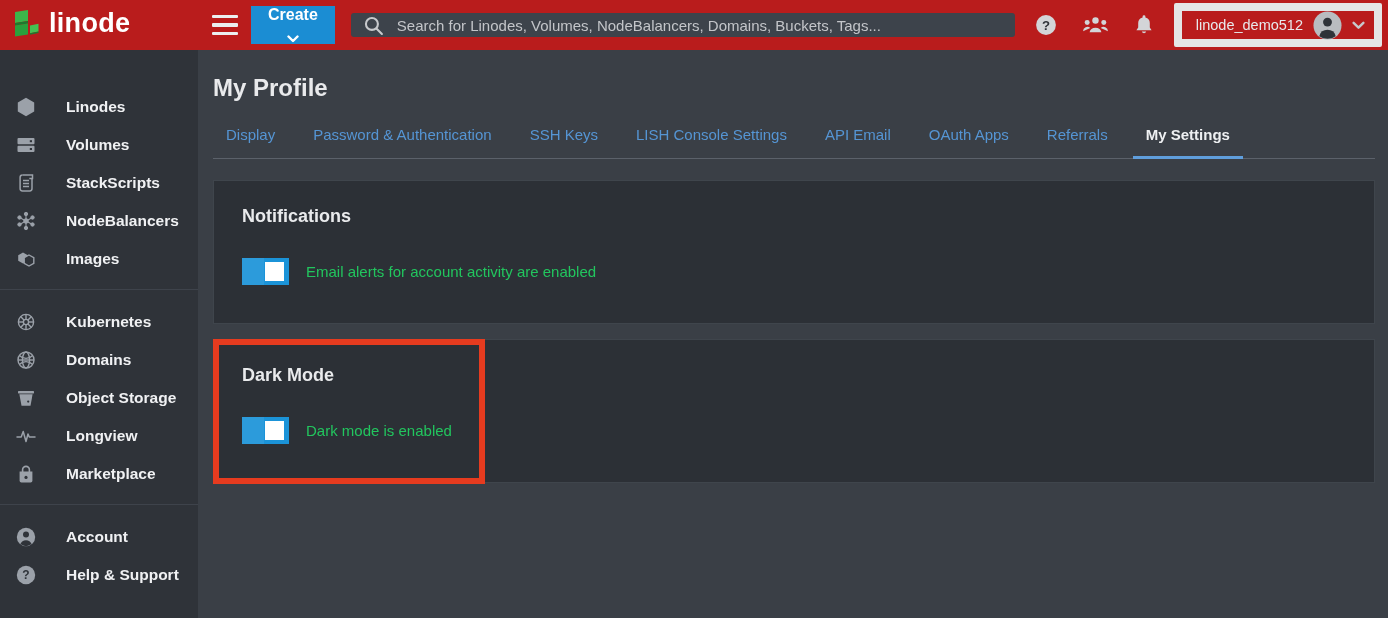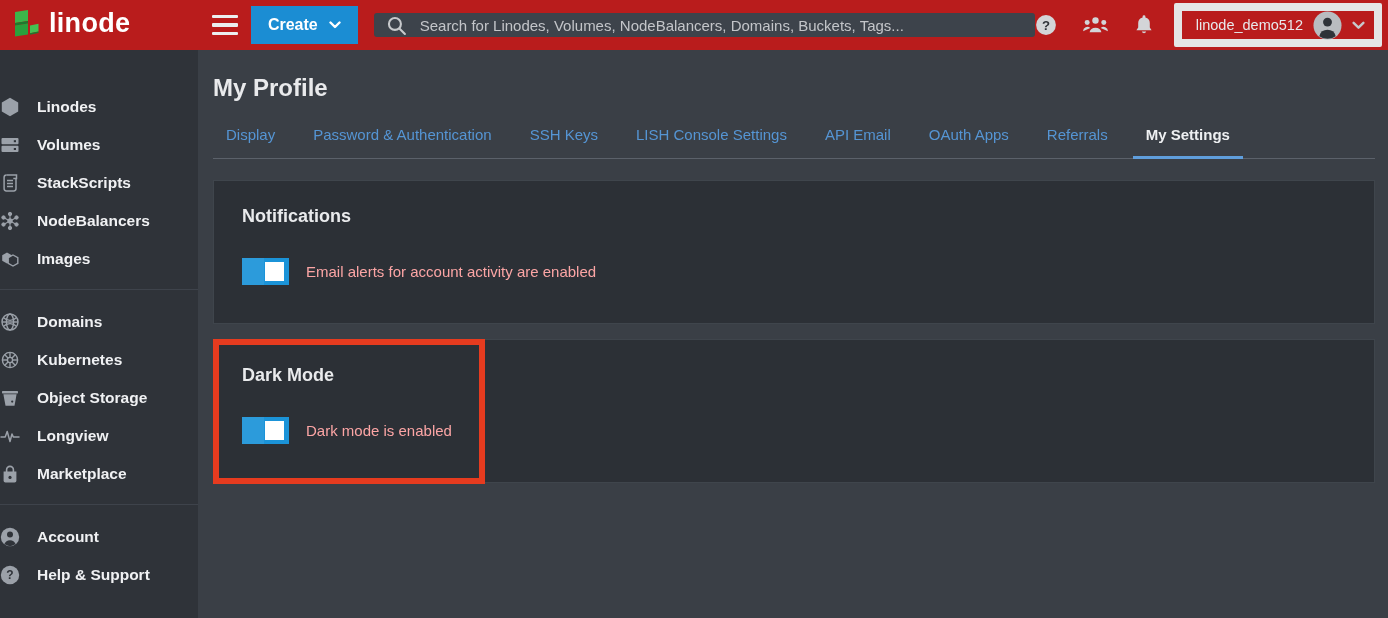--- a/index.html
+++ b/index.html
@@ -16,21 +16,21 @@
     position:absolute; top:0; left:0; right:0; height:50px;
     background:#b91c1c; display:flex; align-items:center; z-index:20;
   }
   .logo { width:198px; flex:none; display:flex; align-items:center; gap:9px; padding-left:13px; cursor:pointer; }
   .logo-text { color:#ffffff; font-size:27px; font-weight:600; letter-spacing:.3px; line-height:1; padding-bottom:4px; }
   .hamburger { margin-left:14px; width:26px; height:20px; display:flex; flex-direction:column; justify-content:space-between; cursor:pointer; }
   .hamburger span { display:block; height:3.2px; background:#eceef0; border-radius:1px; }
   .create-btn {
     margin-left:13px; height:38px; padding:0 17px; border:none; cursor:pointer;
     background:#1b8dd3; color:#fff; font-family:inherit; font-size:16px; font-weight:700;
-    display:flex; align-items:center; gap:11px;
+    display:flex; align-items:center; gap:11px;flex-direction:column;
   }
   .search-bar {
     margin-left:16px; width:664px; height:24px; border-radius:3px;
     background:#3d434b; display:flex; align-items:center; gap:11px; padding:0 12px;
   }
   .search-bar input {
     flex:1; background:transparent; border:none; outline:none;
     color:#d6d8da; font-size:15px; font-family:inherit;
   }
   .search-bar input::placeholder { color:#c3c5c9; opacity:1; }
@@ -41,21 +41,21 @@
     display:flex; align-items:center; gap:10px; padding:0 9px 0 14px; cursor:pointer;
   }
   .user-name { color:#e8e9eb; font-size:14.5px; }
   .avatar { width:29px; height:29px; flex:none; }
 
   
   .sidebar {
     position:absolute; top:50px; left:0; bottom:0; width:198px;
     background:#2f3339; padding-top:38px; z-index:10;
   }
-  .nav-item { height:38px; display:flex; align-items:center; gap:17px; padding-left:0; cursor:pointer; }
+  .nav-item { height:38px; display:flex; align-items:center; gap:30px; padding-left:16px; cursor:pointer; }
   .nav-icon { width:20px; height:20px; flex:none; display:flex; }
   .nav-label { color:#f0f1f3; font-size:15.5px; font-weight:700; white-space:nowrap; }
   .side-divider { height:1px; background:#3e434b; margin:11px 0 13px; }
 
   
   .main {
     position:absolute; left:198px; top:50px; right:0; bottom:0;
     background:#3a3f46; padding:0 13px 0 15px;
   }
   .page-title { margin:24px 0 0; color:#e9eaec; font-size:24px; font-weight:700; }
@@ -71,21 +71,21 @@
   .panel {
     position:relative; height:144px; margin-top:21px;
     background:#2c3036; border:1px solid #3f454c; padding:25px 28px;
   }
   .panel.second { margin-top:15px; }
   .panel-title { margin:0; color:#e9eaec; font-size:18px; font-weight:700; }
   .toggle-row { display:flex; align-items:center; gap:17px; margin-top:31px; }
   .toggle { position:relative; width:47px; height:27px; background:#1b93d8; flex:none; cursor:pointer; }
   .toggle .track-shade { position:absolute; left:0; top:0; bottom:0; width:22px; background:rgba(255,255,255,.08); }
   .toggle .thumb { position:absolute; top:4px; right:5px; width:19px; height:19px; background:#ffffff; }
-  .toggle-label { color:#fca5a5; font-size:15px; }
+  .toggle-label { color:#22c55e; font-size:15px; }
   .annotation-box {
     position:absolute; left:-1px; top:-1px; width:272px; height:calc(100% + 3px);
     border:6px solid #e63b1f; pointer-events:none; z-index:5;
   }
 </style>
 </head>
 <body>
 
 <div class="app">
 
@@ -223,47 +223,47 @@
         </svg>
       </span>
       <span class="nav-label">Images</span>
     </div>
 
     <div class="side-divider"></div>
 
     <div class="nav-item">
       <span class="nav-icon">
         <svg viewBox="0 0 20 20" width="20" height="20" fill="none" stroke="#9ba1a9" stroke-width="1.4">
-          <circle cx="10" cy="10" r="8"></circle>
-            <ellipse cx="10" cy="10" rx="3.6" ry="8"></ellipse>
-            <line x1="2" y1="10" x2="18" y2="10"></line>
-          <path d="M3.3 5.6 a9.5 9.5 0 0 0 13.4 0 M3.3 14.4 a9.5 9.5 0 0 1 13.4 0"></path>
-        </svg>
-      </span>
-      <span class="nav-label">Domains</span>
-    </div>
-    <div class="nav-item">
-      <span class="nav-icon">
-        <svg viewBox="0 0 20 20" width="20" height="20" fill="none" stroke="#9ba1a9" stroke-width="1.4">
           <circle cx="10" cy="10" r="7.6"></circle>
             <circle cx="10" cy="10" r="2.6"></circle>
           <line x1="10" y1="2.4" x2="10" y2="7.4"></line>
             <line x1="10" y1="12.6" x2="10" y2="17.6"></line>
           <line x1="2.4" y1="10" x2="7.4" y2="10"></line>
             <line x1="12.6" y1="10" x2="17.6" y2="10"></line>
           <line x1="4.6" y1="4.6" x2="8.2" y2="8.2"></line>
             <line x1="15.4" y1="4.6" x2="11.8" y2="8.2"></line>
           <line x1="4.6" y1="15.4" x2="8.2" y2="11.8"></line>
             <line x1="15.4" y1="15.4" x2="11.8" y2="11.8"></line>
         </svg>
       </span>
       <span class="nav-label">Kubernetes</span>
     </div>
     <div class="nav-item">
       <span class="nav-icon">
+        <svg viewBox="0 0 20 20" width="20" height="20" fill="none" stroke="#9ba1a9" stroke-width="1.4">
+          <circle cx="10" cy="10" r="8"></circle>
+            <ellipse cx="10" cy="10" rx="3.6" ry="8"></ellipse>
+            <line x1="2" y1="10" x2="18" y2="10"></line>
+          <path d="M3.3 5.6 a9.5 9.5 0 0 0 13.4 0 M3.3 14.4 a9.5 9.5 0 0 1 13.4 0"></path>
+        </svg>
+      </span>
+      <span class="nav-label">Domains</span>
+    </div>
+    <div class="nav-item">
+      <span class="nav-icon">
         <svg viewBox="0 0 20 20" width="20" height="20" fill="#9ba1a9">
           <rect x="2" y="3" width="16" height="2.4" rx="0.6"></rect>
           <path d="M3.4 6.2 h13.2 l-2.1 11.6 h-9 z"></path>
           <circle cx="12.2" cy="13.6" r="1.1" fill="#2f3339"></circle>
         </svg>
       </span>
       <span class="nav-label">Object Storage</span>
     </div>
     <div class="nav-item">
       <span class="nav-icon">

